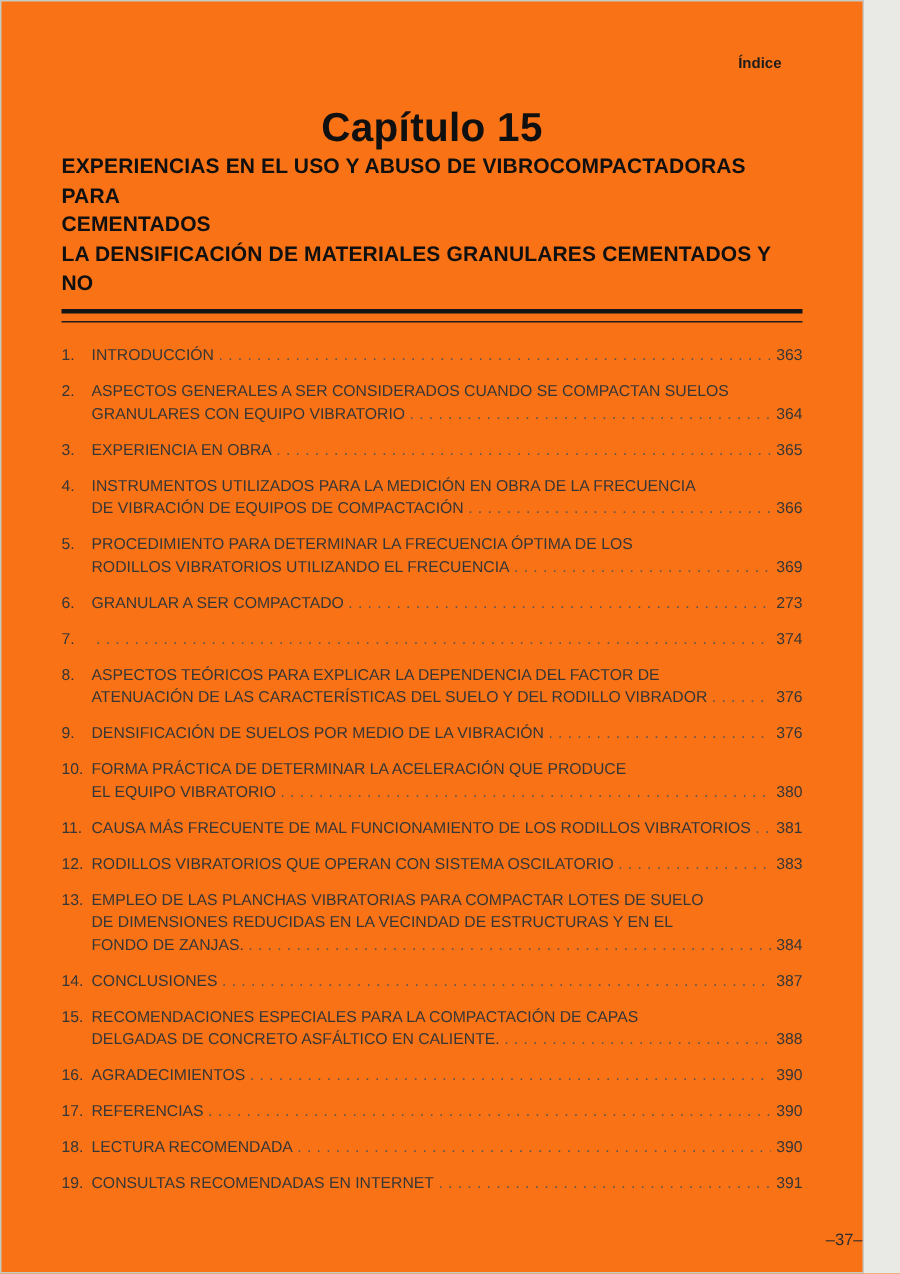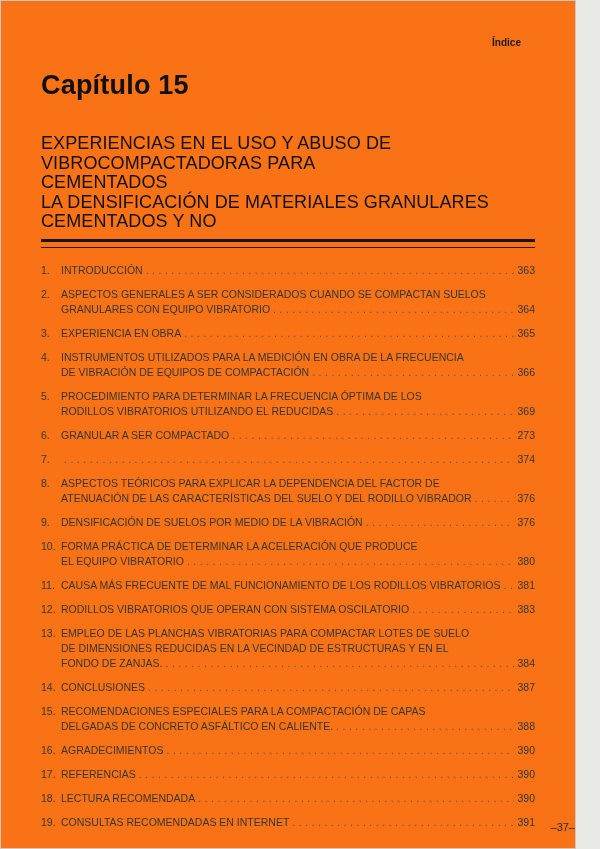--- a/index.html
+++ b/index.html
@@ -26,25 +26,26 @@
     font-size: 10px;
     font-weight: bold;
     color: #1c1c1c;
   }
   .chapter-label {
     margin: 22px 0 0 0;
     font-size: 27px;
     font-weight: bold;
     color: #101010;
     letter-spacing: 0.2px;
+    text-align: center;
   }
   .chapter-title {
-    margin-top: 33px;
-    font-size: 18px;
-    font-weight: normal;
+    margin-top: 0;
+    font-size: 14px;
+    font-weight: bold;
     color: #101010;
     line-height: 19.5px;
     letter-spacing: 0.1px;
   }
   .double-rule {
     margin-top: 7px;
     height: 5px;
     border-top: 3px solid #151515;
     border-bottom: 1px solid #1c1c1c;
   }
@@ -154,21 +155,21 @@
             <span class="toc-page">366</span>
           </div>
         </div>
   </div>
 
   <div class="toc-entry">
     <span class="toc-num">5.</span>
     <div class="toc-body">
           <div class="toc-line">PROCEDIMIENTO PARA DETERMINAR LA FRECUENCIA ÓPTIMA DE LOS</div>
           <div class="toc-lastline">
-            <span class="toc-text">RODILLOS VIBRATORIOS UTILIZANDO EL REDUCIDAS</span>
+            <span class="toc-text">RODILLOS VIBRATORIOS UTILIZANDO EL FRECUENCIA</span>
             <span class="toc-leader"></span>
             <span class="toc-page">369</span>
           </div>
         </div>
   </div>
 
   <div class="toc-entry">
     <span class="toc-num">6.</span>
     <div class="toc-body">
           <div class="toc-lastline">

